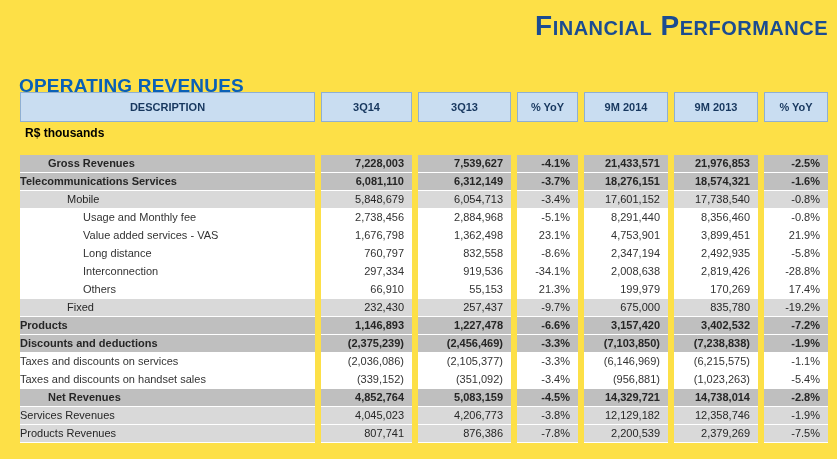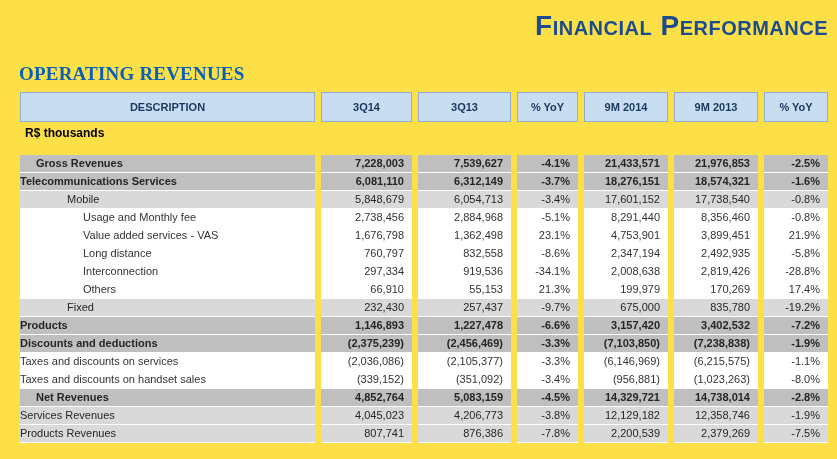--- a/index.html
+++ b/index.html
@@ -7,22 +7,22 @@
     position:relative; width:837px; height:459px; overflow:hidden;
     font-family:"Liberation Sans", "DejaVu Sans", sans-serif;
     background:#fde047;
   }
   .page-title {
     position:absolute; top:10px; right:9px;
     font-size:28px; font-weight:bold; font-variant:small-caps;
     color:#1b4c91; letter-spacing:0.5px; white-space:nowrap;
   }
   .section-title {
-    position:absolute; top:63px; left:19px;
-    font-size:19px; font-weight:bold; color:#0a60b6; letter-spacing:0.2px;font-family:Liberation Serif, serif;
+    position:absolute; top:75px; left:19px;
+    font-size:19px; font-weight:bold; color:#0a60b6; letter-spacing:0.2px;
   }
   .fin-table { position:absolute; top:92px; left:20px; width:808px; }
   .thead, .tr {
     display:grid;
     grid-template-columns:295px 91px 93px 61px 84px 84px 64px;
     column-gap:6px;
   }
   .th {
     background:#c9ddf1; border:1px solid #8fafd2; box-sizing:border-box;
     height:30px; line-height:28px; text-align:center;
@@ -35,21 +35,21 @@
   .tr { height:18px; }
   .td {
     box-sizing:border-box; height:18px; line-height:17px;
     border-bottom:1px solid #ffffff; font-size:11px; color:#262626;
     white-space:nowrap; overflow:hidden;
   }
   .tr.dark  .td { background:#bfbfbf; font-weight:bold; }
   .tr.light .td { background:#d9d9d9; font-weight:normal; }
   .tr.white .td { background:#ffffff; font-weight:normal; color:#333333; }
   .td.num { text-align:right; padding-right:8px; }
-  .td.label.ind0 { padding-left:16px; }
+  .td.label.ind0 { padding-left:28px; }
   .td.label.ind1 { }
   .td.label.ind2 { padding-left:47px; }
   .td.label.ind3 { padding-left:63px; }
 </style>
 </head>
 <body>
 
 <div class="page">
   <div class="page-title">Financial Performance</div>
   <div class="section-title">OPERATING REVENUES</div>
@@ -174,21 +174,21 @@
           <div class="td num">(6,215,575)</div>
           <div class="td num">-1.1%</div>
         </div>
         <div class="tr white">
           <div class="td label ind1">Taxes and discounts on handset sales</div>
           <div class="td num">(339,152)</div>
           <div class="td num">(351,092)</div>
           <div class="td num">-3.4%</div>
           <div class="td num">(956,881)</div>
           <div class="td num">(1,023,263)</div>
-          <div class="td num">-8.0%</div>
+          <div class="td num">-5.4%</div>
         </div>
         <div class="tr dark">
           <div class="td label ind0">Net Revenues</div>
           <div class="td num">4,852,764</div>
           <div class="td num">5,083,159</div>
           <div class="td num">-4.5%</div>
           <div class="td num">14,329,721</div>
           <div class="td num">14,738,014</div>
           <div class="td num">-2.8%</div>
         </div>

